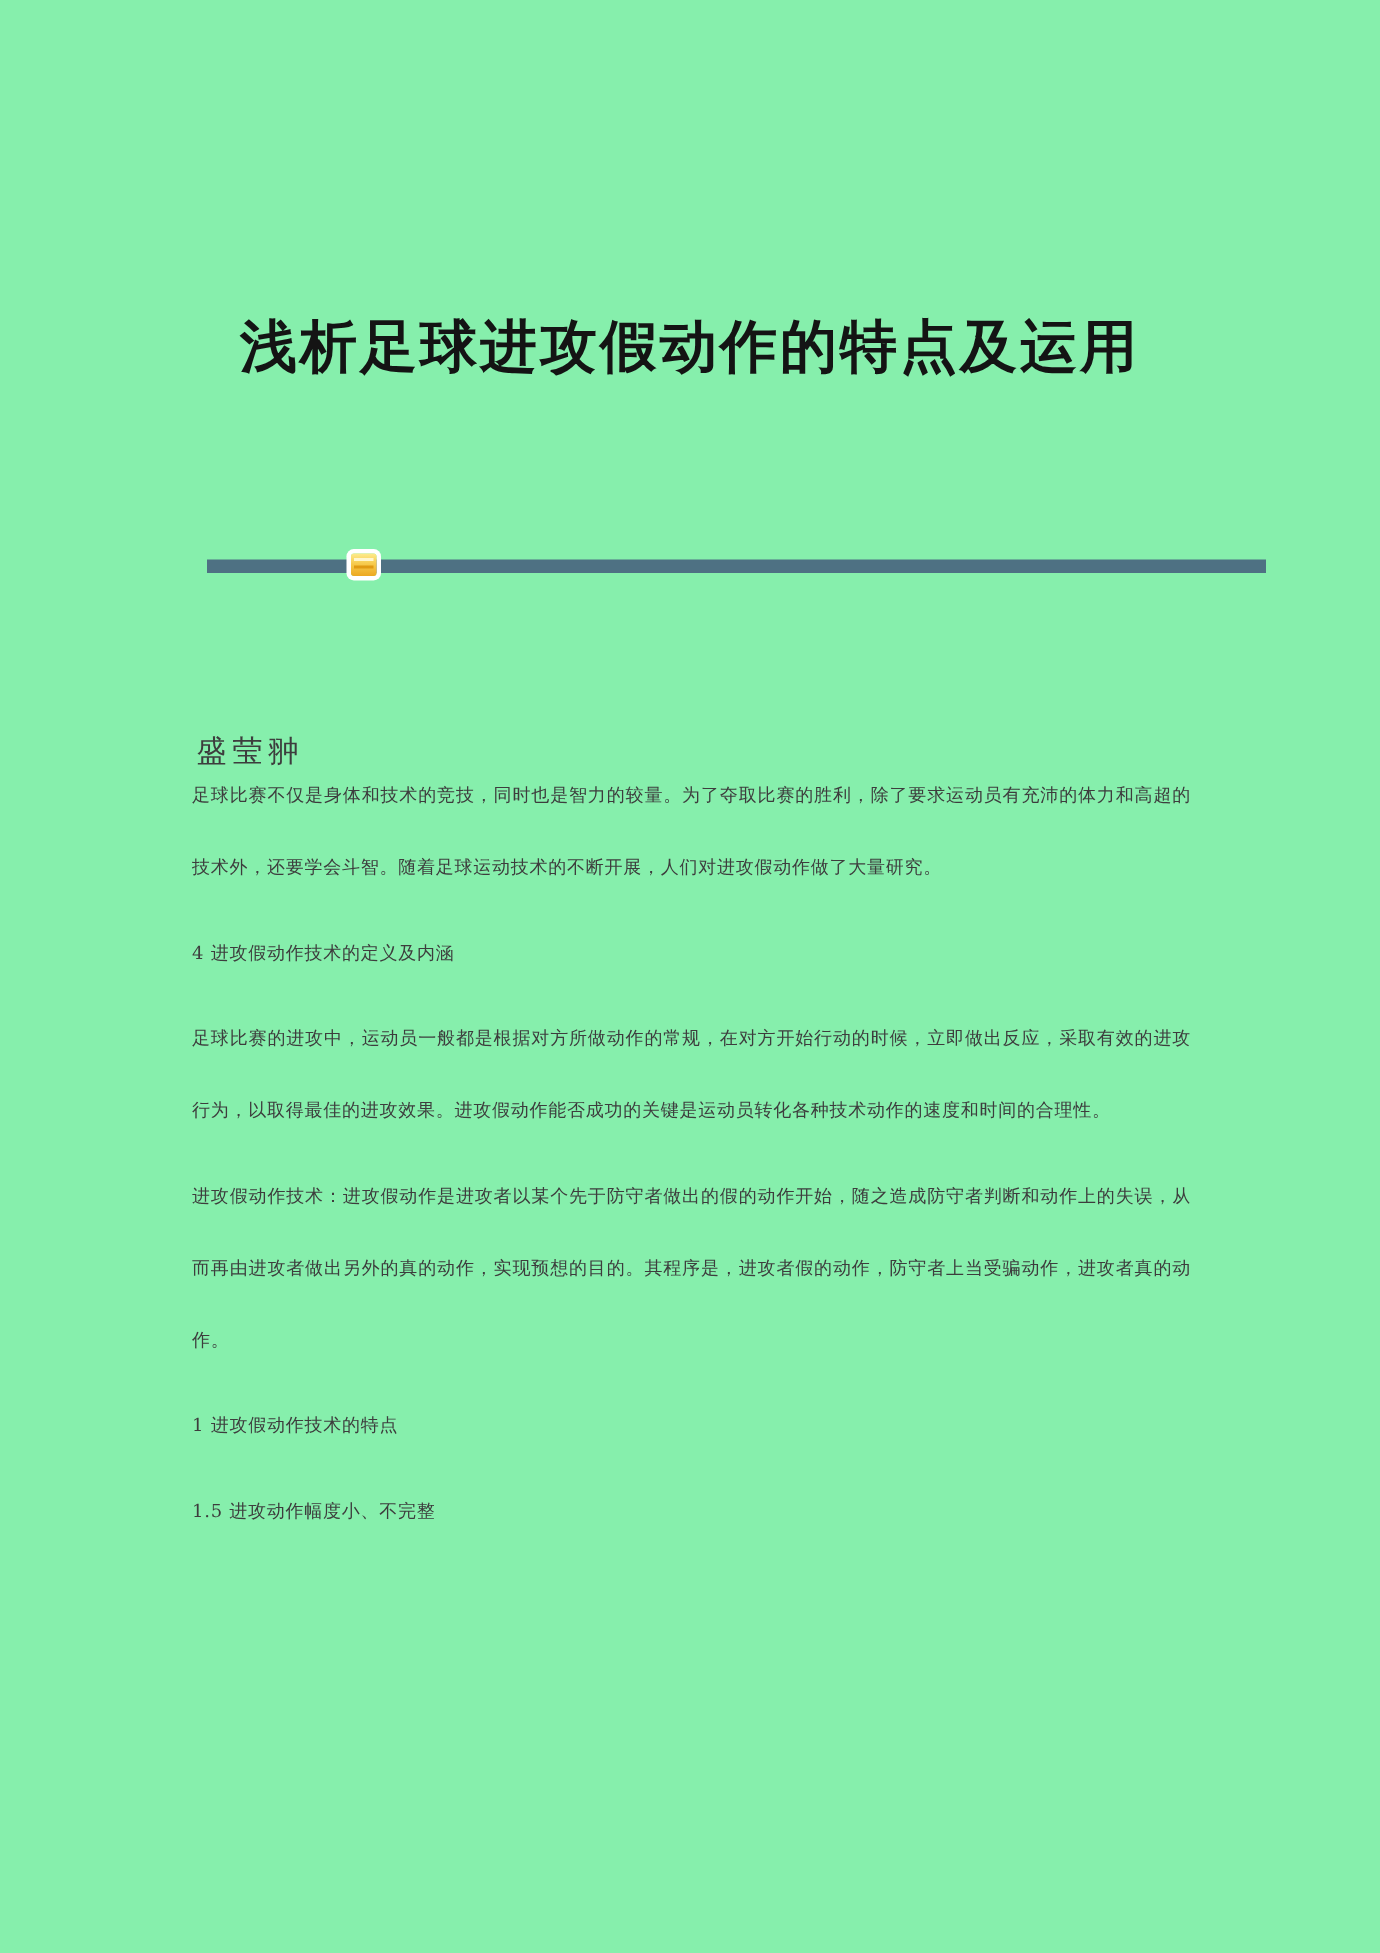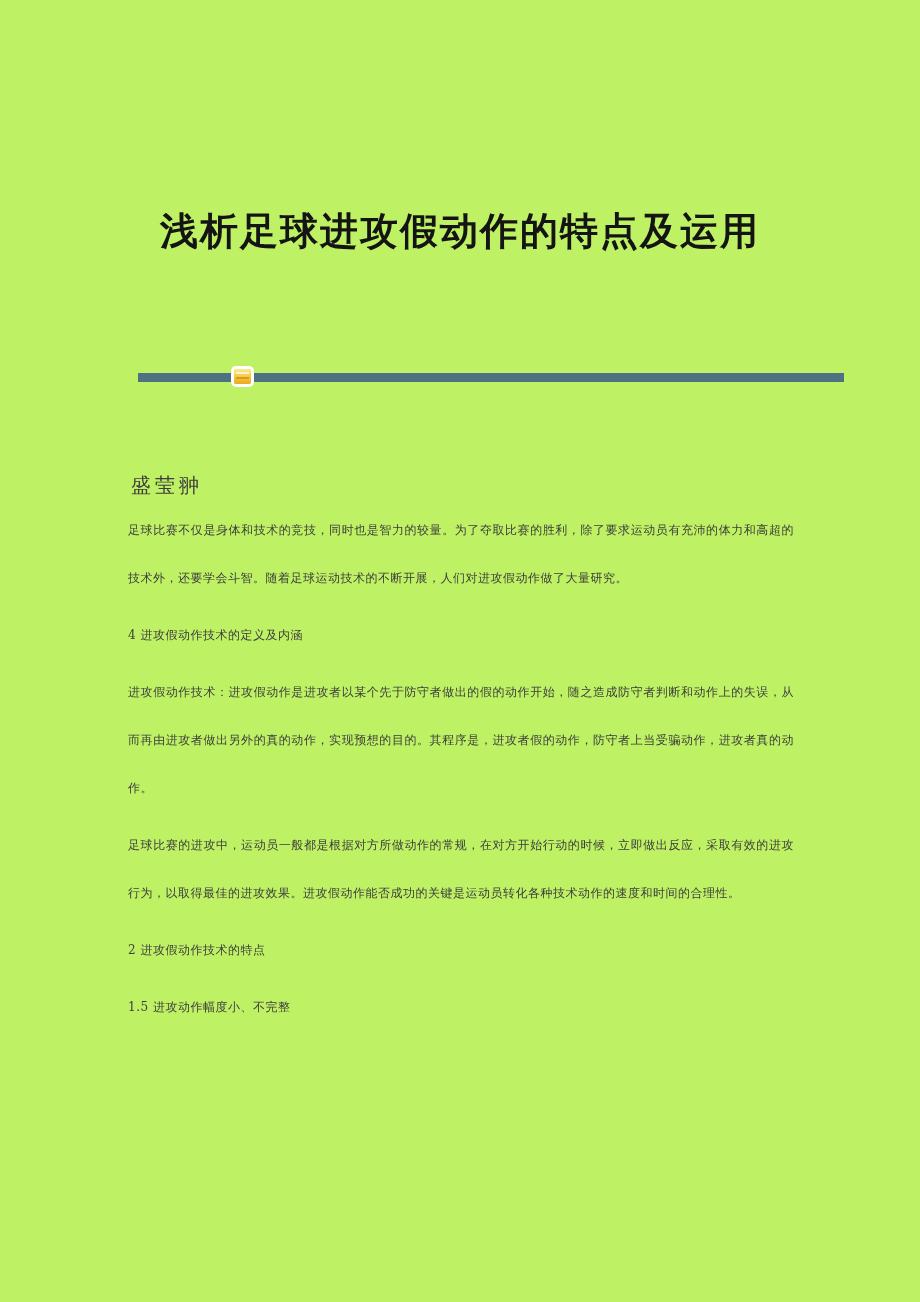--- a/index.html
+++ b/index.html
@@ -4,21 +4,21 @@
 <style>
   * { margin: 0; padding: 0; box-sizing: border-box; }
   html, body { background: #ffffff; }
   body {
     width: 920px; height: 1302px;
     font-family: "DejaVu Serif", "Liberation Serif", serif;
   }
   .page {
     position: relative;
     width: 920px; height: 1302px;
-    background: #bef264;
+    background: #86efac;
     overflow: hidden;
   }
   .doc-title {
     position: absolute;
     top: 206px; left: 0;
     width: 100%;
     text-align: center;
     font-size: 38px;
     font-weight: bold;
     letter-spacing: 2px;
@@ -48,21 +48,21 @@
   }
   .divider-icon::after {
     content: "";
     position: absolute;
     left: 2px; right: 2px; top: 8px;
     height: 2px;
     background: #e09a12;
   }
   .author {
     position: absolute;
-    top: 469px; left: 131px;
+    top: 484px; left: 131px;
     font-size: 20px;
     line-height: 32px;
     letter-spacing: 4px;
     color: #3d3d3d;
   }
   .content {
     position: absolute;
     top: 506px; left: 128px;
     width: 666px;
     font-size: 12px;
@@ -87,19 +87,19 @@
 
   <div class="divider">
     <span class="divider-icon"></span>
   </div>
 
   <div class="author">盛莹翀</div>
 
   <div class="content">
     <p class="block body">足球比赛不仅是身体和技术的竞技，同时也是智力的较量。为了夺取比赛的胜利，除了要求运动员有充沛的体力和高超的技术外，还要学会斗智。随着足球运动技术的不断开展，人们对进攻假动作做了大量研究。</p>
     <p class="block heading">4 进攻假动作技术的定义及内涵</p>
+    <p class="block body">足球比赛的进攻中，运动员一般都是根据对方所做动作的常规，在对方开始行动的时候，立即做出反应，采取有效的进攻行为，以取得最佳的进攻效果。进攻假动作能否成功的关键是运动员转化各种技术动作的速度和时间的合理性。</p>
     <p class="block body">进攻假动作技术：进攻假动作是进攻者以某个先于防守者做出的假的动作开始，随之造成防守者判断和动作上的失误，从而再由进攻者做出另外的真的动作，实现预想的目的。其程序是，进攻者假的动作，防守者上当受骗动作，进攻者真的动作。</p>
-    <p class="block body">足球比赛的进攻中，运动员一般都是根据对方所做动作的常规，在对方开始行动的时候，立即做出反应，采取有效的进攻行为，以取得最佳的进攻效果。进攻假动作能否成功的关键是运动员转化各种技术动作的速度和时间的合理性。</p>
-    <p class="block heading">2 进攻假动作技术的特点</p>
+    <p class="block heading">1 进攻假动作技术的特点</p>
     <p class="block heading">1.5 进攻动作幅度小、不完整</p>
   </div>
 
 </div>
 
 </body></html>

